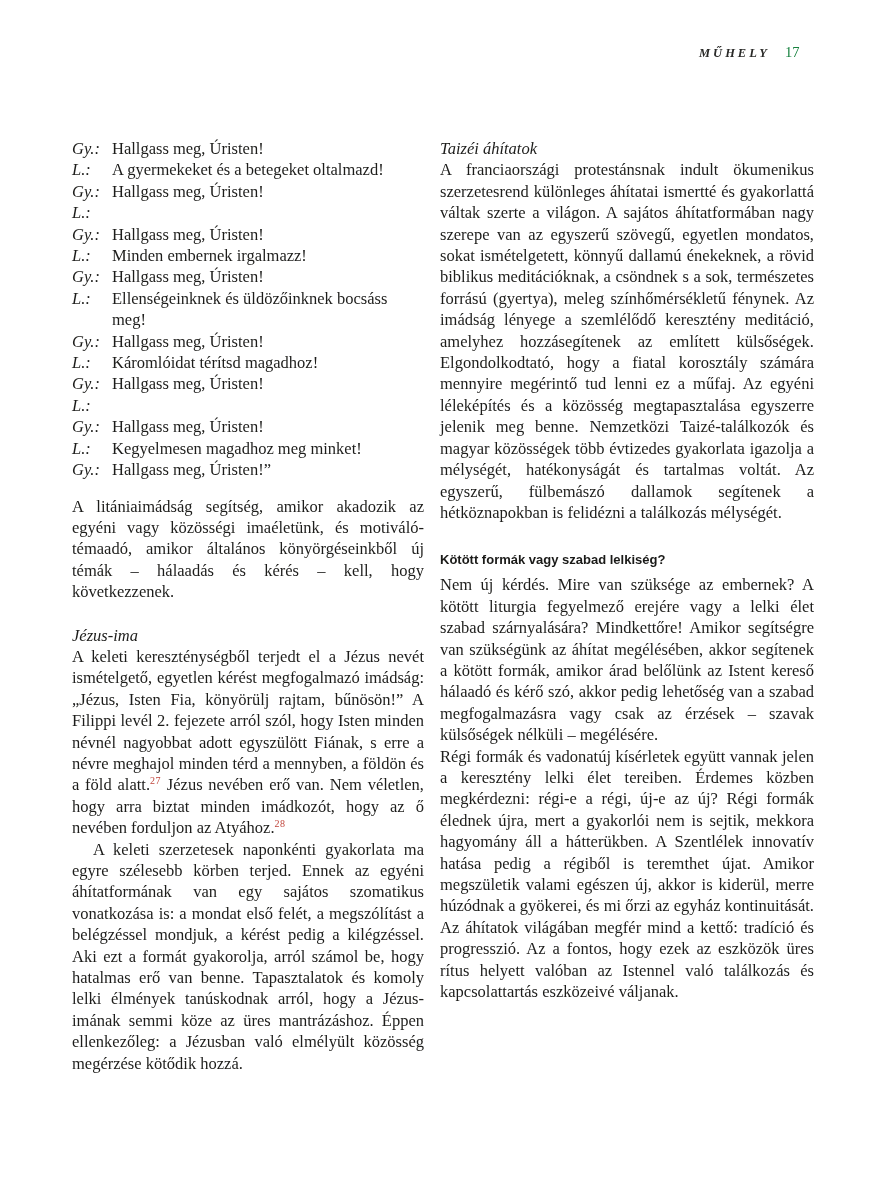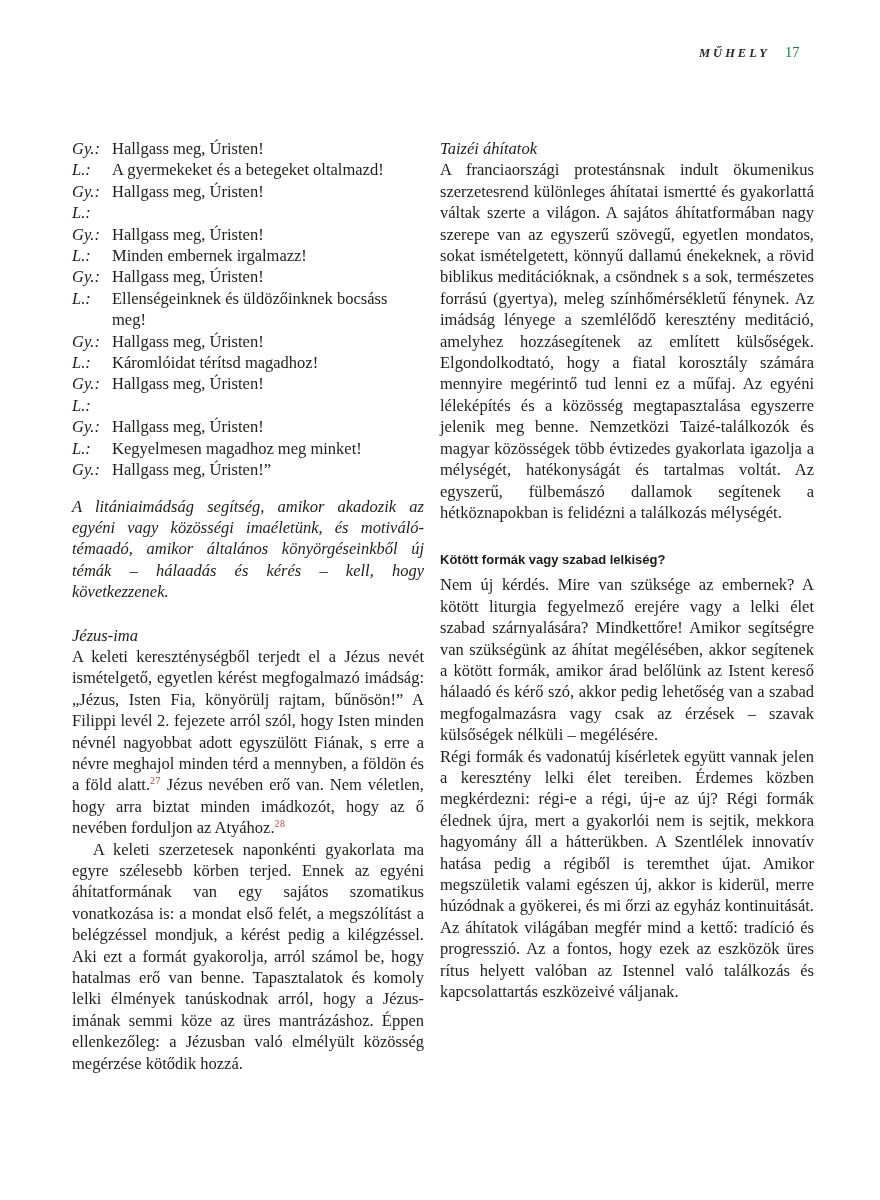--- a/index.html
+++ b/index.html
@@ -49,21 +49,21 @@
   .col-right { width: 374px; }
   .col > :first-child { margin-top: 0; }
 
   .para {
     margin: 0;
     font-size: 16.5px;
     line-height: 21.4px;
     text-align: justify;
     hyphens: auto;
   }
-  .after-litany { margin-top: 15px; font-style: italic; }
+  .after-litany { margin-top: 15px; }
   .indent { text-indent: 21px; }
 
   .litany { font-size: 16.5px; line-height: 21.4px; }
   .lit-row { display: flex; }
   .lit-speaker {
     flex: 0 0 40px;
     font-style: italic;
   }
   .lit-text { flex: 1; }
 

